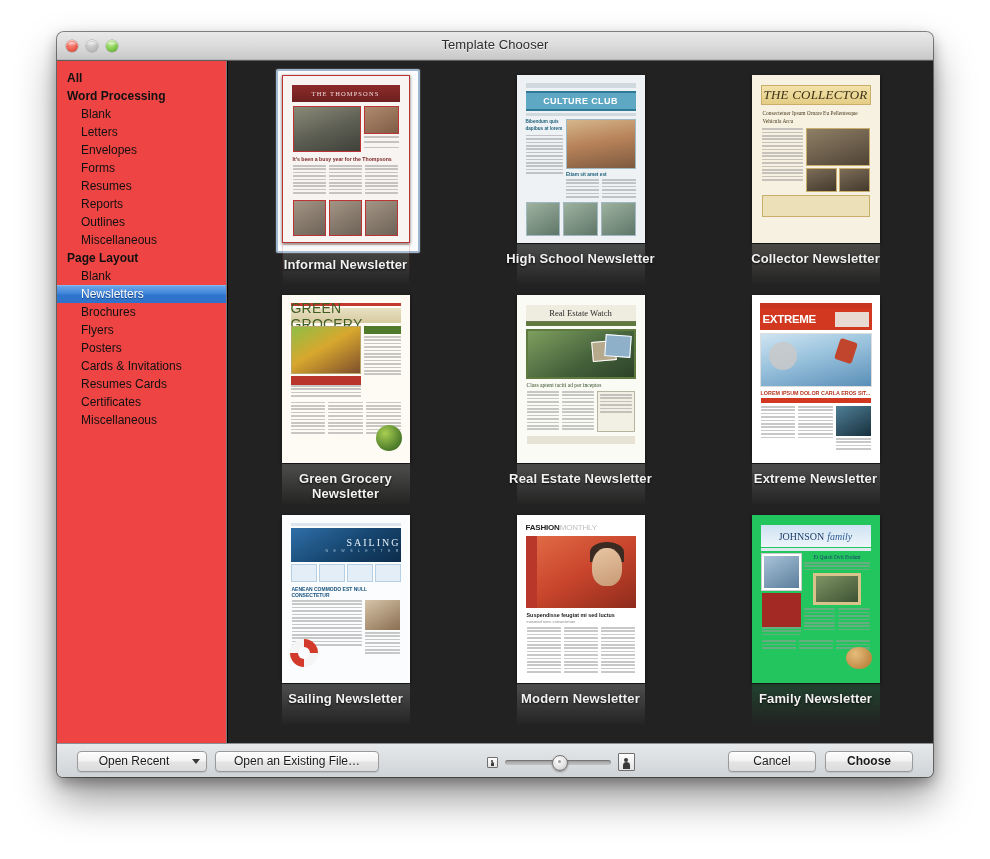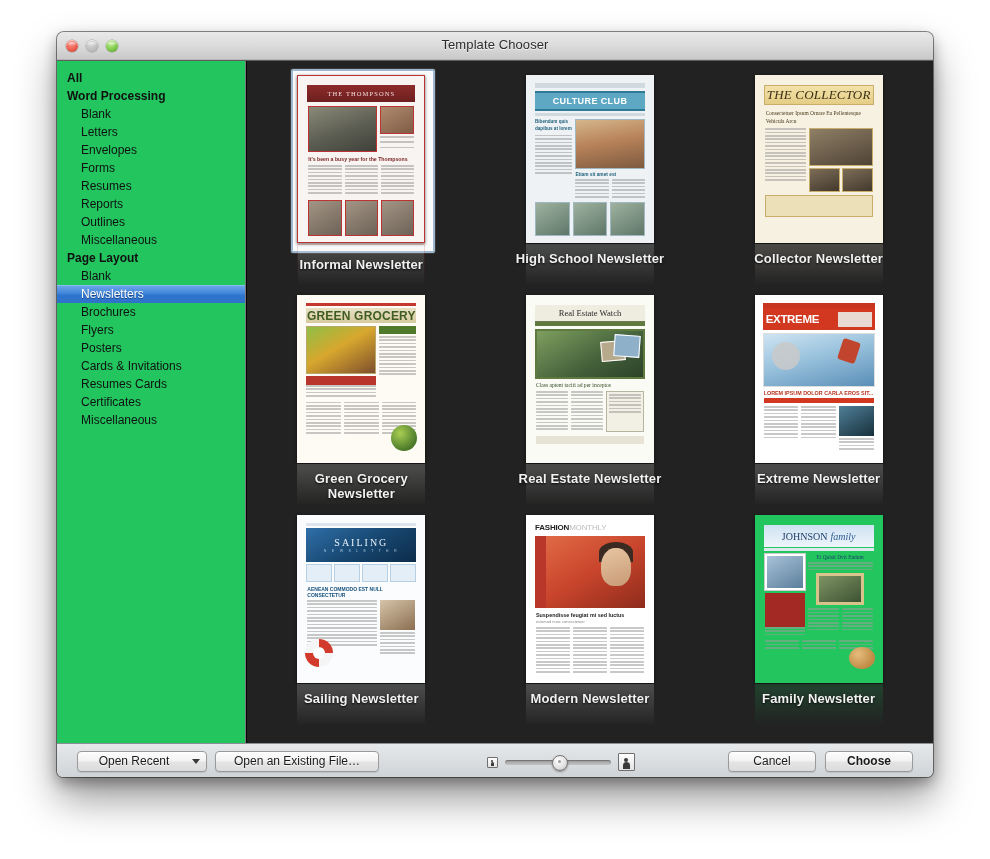--- a/index.html
+++ b/index.html
@@ -56,22 +56,22 @@
 
   
   #body {
     position: relative;
     height: 682px;
     display: flex;
   }
 
   
   #sidebar {
-    width: 189px;
-    background: #22c55e;
+    width: 170px;
+    background: #ef4444;
     border-right: 1px solid #7a7a7a;
     padding-top: 8px;
     box-sizing: border-box;
     overflow: hidden;
   }
   .side-row {
     height: 18px;
     line-height: 18px;
     font-size: 12px;
     color: #111;
@@ -284,21 +284,21 @@
   .t3 .mid .r .im1{ height:36px;background:linear-gradient(160deg,#8f7f66,#4f4335);border:1px solid #c9ad6b;margin-bottom:2px;}
   .t3 .mid .r .two{ display:flex;gap:2px;}
   .t3 .mid .r .two .im{ flex:1;height:22px;background:linear-gradient(160deg,#7d6d58,#43392c);border:1px solid #c9ad6b;}
   .t3 .box{ margin:3px 5px;height:20px;background:#ece0b8;border:1px solid #c9ad6b;}
 
   
   .t4 { background:#fdfbf3; }
   .t4 .tiny{ height:3px;background:#c4392e;margin:3px 4px 2px;}
   .t4 .band{ background:linear-gradient(to bottom,#e8e0c4,#d6ca9e); margin:0 4px; height:15px;
              display:flex;align-items:center;justify-content:center;}
-  .t4 .band span{ font-size:12px;font-weight:bold;color:#3f5d22;letter-spacing:.2px;}
+  .t4 .band span{ font-size:14px;font-weight:normal;color:#3f5d22;letter-spacing:.2px;}
   .t4 .mid{ display:flex;gap:3px;margin:3px 4px;}
   .t4 .mid .l{ flex:1.9;}
   .t4 .mid .l .im{ height:46px;background:linear-gradient(150deg,#8fbe45,#d8a72e 45%,#7d4f2c);border:1px solid #b9a769;}
   .t4 .mid .l .cap{ height:9px;background:#b8362b;margin-top:2px;}
   .t4 .mid .r{ flex:1;}
   .t4 .mid .r .gb{ height:8px;background:#4f7a2a;margin-bottom:2px;}
   .t4 .body{ margin:3px 4px;}
   .t4 .rnd{ position:absolute;right:8px;bottom:12px;width:26px;height:26px;border-radius:50%;
             background:radial-gradient(circle at 35% 32%,#a8cf52,#4c7a2a 70%);}
 
@@ -330,21 +330,21 @@
   .t6 h{ display:block;margin:3px 4px 2px;font-size:5.4px;font-weight:bold;color:#b8341d;}
   .t6 .redline{ height:5px;background:#d1381f;margin:0 4px 3px;}
   .t6 .cols{ display:flex;gap:3px;margin:0 4px;}
   .t6 .cols > div{flex:1;}
   .t6 .cols .im{ height:30px;background:linear-gradient(150deg,#4f7f96,#18303d);margin-bottom:2px;}
 
   
   .t7 { background:#fbfcfd; }
   .t7 .tiny{height:3px;background:#dde6ee;margin:3px 4px 2px;}
   .t7 .band{ margin:0 4px;height:34px;background:linear-gradient(150deg,#2f6fa8,#16456e 55%,#0d2c4a);
-             display:flex;flex-direction:column;align-items:center;justify-content:center;}
+             display:flex;flex-direction:column;align-items:flex-end;justify-content:center;}
   .t7 .band span{ color:#e8f2fb;font-size:10px;letter-spacing:2px;font-family:"Liberation Serif",serif;}
   .t7 .band small{ color:#9fc4e2;font-size:3.6px;letter-spacing:2.2px;margin-top:1px;}
   .t7 .quad{ display:flex;gap:2px;margin:2px 4px;}
   .t7 .quad > div{ flex:1;height:16px;background:#e4eef6;border:1px solid #b7cfe2;}
   .t7 h{ display:block;margin:4px 5px 2px;font-size:5px;font-weight:bold;color:#17527e;}
   .t7 .mid{ display:flex;gap:3px;margin:0 5px;}
   .t7 .mid .l{flex:2;}
   .t7 .mid .r{flex:1;}
   .t7 .mid .r .im{height:30px;background:linear-gradient(150deg,#d6c4a8,#8b6f52);margin-bottom:2px;}
   .t7 .ring{position:absolute;left:8px;bottom:16px;width:28px;height:28px;border-radius:50%;

